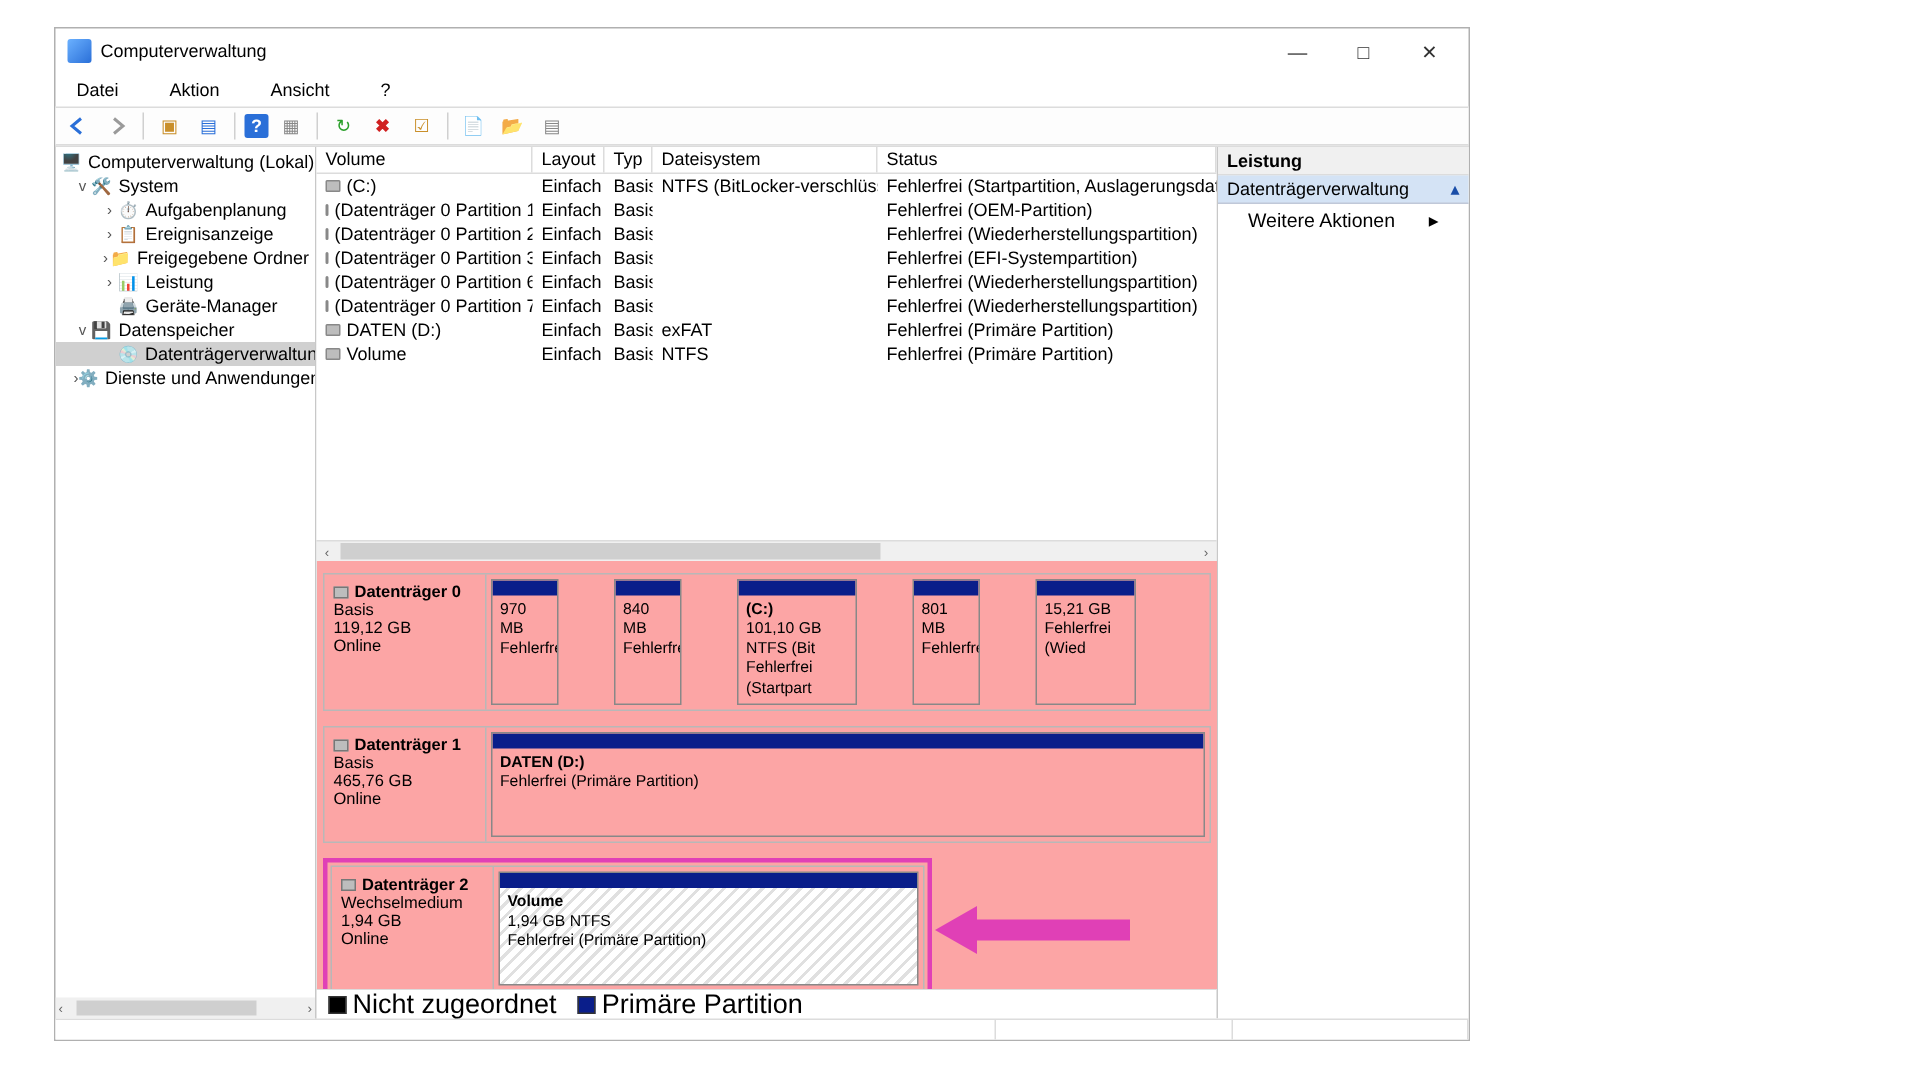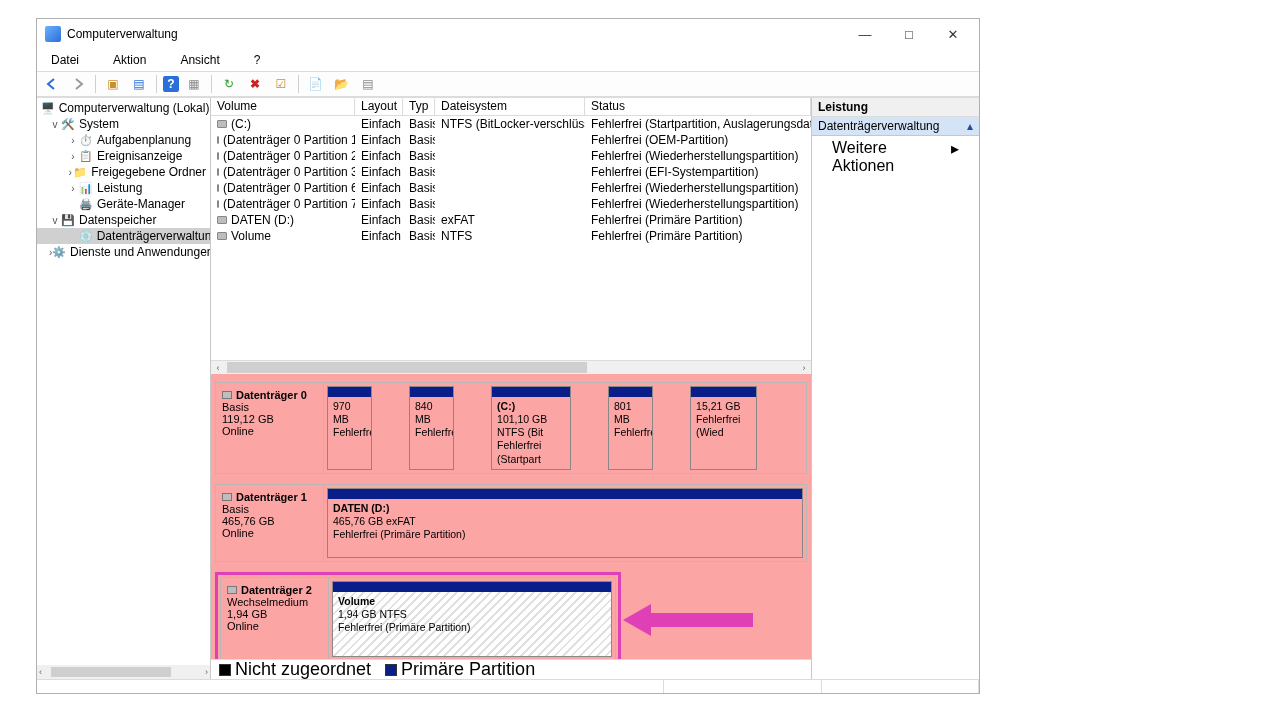--- a/index.html
+++ b/index.html
@@ -58,21 +58,21 @@
   .ann-arrow { position:absolute; }
   .ann-arrow svg { display:block; }
   
   .legend { height: 20px; border-top:1px solid #dcdcdc; display:flex; align-items:center; gap:14px; padding: 0 8px; font-size:18px; }
   .lg-sq { width:12px; height:12px; display:inline-block; border:1px solid #333; vertical-align:middle; margin-right:4px;}
   .lg-black{ background:#000;} .lg-blue { background:#0a1e8a; }
   
   .actions-pane { width: 168px; border-left: 1px solid #c8c8c8; background:#fff; }
   .actions-head { background:#f0f0f0; padding:2px 6px; font-weight:600; border-bottom:1px solid #dcdcdc; font-size:12px; }
   .actions-section { background:#d4e3f5; padding:2px 6px; display:flex; justify-content:space-between; align-items:center; border-bottom:1px solid #c0c8d8; font-size:12px; cursor:pointer;}
-  .actions-item { padding:3px 20px; display:flex; justify-content:space-between; cursor:pointer; font-size:16px; }
+  .actions-item { padding:3px 20px; display:flex; justify-content:space-between; cursor:pointer; font-size:13px; }
   
   .statusbar { height:14px; border-top:1px solid #dcdcdc; background:#fff; display:flex; }
   .statusbar .cell { border-right:1px solid #dcdcdc; flex:1; }
 </style>
 </head>
 <body>
 
 <div class="window">
 
   <div class="titlebar">
@@ -337,21 +337,20 @@
               </div>
             <div>Basis</div>
             <div>465,76 GB</div>
             <div>Online</div>
           </div>
           <div class="disk-parts">
             <div class="part" style="flex:1">
                 <div class="pbar"></div>
                 <div class="ptxt">
                   <div class="ptitle">DATEN  (D:)</div>
-                  <div>465,76 GB exFAT</div>
                   <div>Fehlerfrei (Primäre Partition)</div>
                 </div>
               </div>
           </div>
         </div>
 
         <div style="position:relative;">
           <div class="disk2-wrap">
             <div class="disk" style="min-height:84px;">
               <div class="disk-label">

